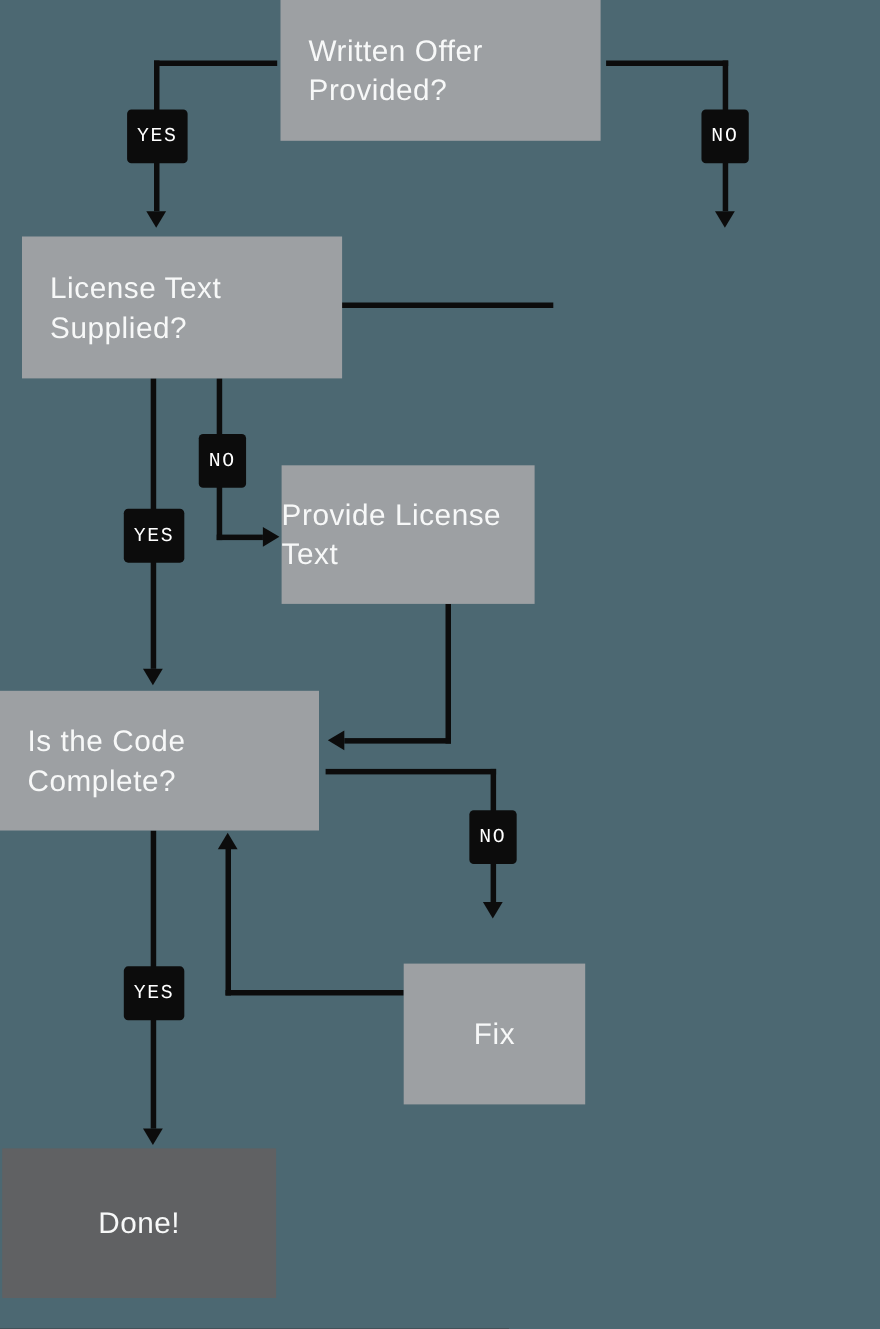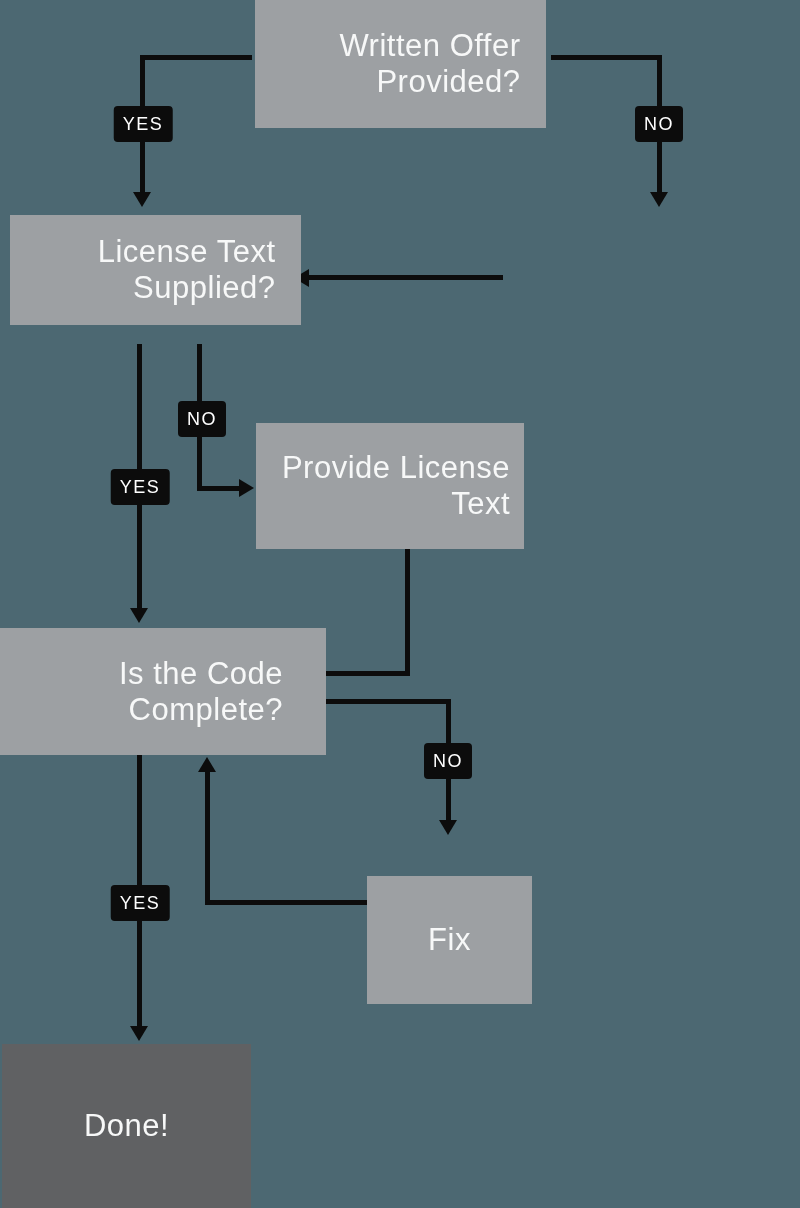--- a/index.html
+++ b/index.html
@@ -11,37 +11,37 @@
   }
   html,body{margin:0;padding:0;background:#333;}
   .canvas{
     position:relative;width:800px;height:1208px;overflow:hidden;
     background:var(--bg);
     font-family:"Liberation Sans","DejaVu Sans",sans-serif;
   }
   .node{
     position:absolute;display:flex;align-items:center;justify-content:center;
     background:var(--node-fill);color:var(--node-text);
-    font-size:31px;font-weight:300;line-height:36px;letter-spacing:.5px;
-    text-align:right;
+    font-size:27px;font-weight:300;line-height:36px;letter-spacing:.5px;
+    text-align:left;
   }
   .node .nl{max-width:240px;display:inline-block;}
   .node.terminal{background:var(--done-fill);}
   .line{position:absolute;background:var(--connector);}
   .arr{position:absolute;width:0;height:0;}
   .arr-down{border-left:9px solid transparent;border-right:9px solid transparent;border-top:15px solid var(--connector);}
   .arr-up{border-left:9px solid transparent;border-right:9px solid transparent;border-bottom:15px solid var(--connector);}
   .arr-left{border-top:9px solid transparent;border-bottom:9px solid transparent;border-right:15px solid var(--connector);}
   .arr-right{border-top:9px solid transparent;border-bottom:9px solid transparent;border-left:15px solid var(--connector);}
   .tag{
     position:absolute;transform:translate(-50%,-50%);
     background:var(--connector);color:#FFFFFF;
-    height:36px;display:inline-flex;align-items:center;justify-content:center;
+    height:49px;display:inline-flex;align-items:center;justify-content:center;
     padding:0 9px;border-radius:4px;
-    font-size:18px;font-weight:400;letter-spacing:1.5px;white-space:nowrap;
+    font-size:18px;font-weight:400;letter-spacing:1.5px;white-space:nowrap;font-family:Liberation Mono, monospace;
   }
 </style>
 </head>
 <body>
 
 <div class="canvas">
 
   <div class="line" style="left:140px;top:55px;width:112px;height:5px"></div>
   <div class="line" style="left:140px;top:55px;width:5px;height:137px"></div>
   <div class="arr arr-down" style="left:133px;top:192px"></div>
@@ -72,38 +72,38 @@
   <div class="line" style="left:205px;top:770px;width:5px;height:135px"></div>
   <div class="arr arr-up" style="left:198px;top:757px"></div>
 
   <div class="line" style="left:137px;top:755px;width:5px;height:271px"></div>
   <div class="arr arr-down" style="left:130px;top:1026px"></div>
 
   <div class="node" style="left:255px;top:0;width:291px;height:128px">
     <span class="nl">Written Offer Provided?</span>
   </div>
 
-  <div class="node" style="left:10px;top:215px;width:291px;height:110px">
+  <div class="node" style="left:20px;top:215px;width:291px;height:129px">
     <span class="nl">License Text Supplied?</span>
   </div>
 
 
-  <div class="node" style="left:256px;top:423px;width:268px;height:126px">
+  <div class="node" style="left:256px;top:423px;width:230px;height:126px">
     <span class="nl">Provide License Text</span>
   </div>
 
-  <div class="node" style="left:0;top:628px;width:326px;height:127px">
+  <div class="node" style="left:0;top:628px;width:290px;height:127px">
     <span class="nl">Is the Code Complete?</span>
   </div>
 
   <div class="node" style="left:367px;top:876px;width:165px;height:128px">
     <span class="nl">Fix</span>
   </div>
 
-  <div class="node terminal" style="left:2px;top:1044px;width:249px;height:164px">
+  <div class="node terminal" style="left:2px;top:1044px;width:249px;height:136px">
     <span class="nl">Done!</span>
   </div>
 
   <div class="tag" style="left:143px;top:124px">YES</div>
   <div class="tag" style="left:659px;top:124px">NO</div>
   <div class="tag" style="left:202px;top:419px">NO</div>
   <div class="tag" style="left:140px;top:487px">YES</div>
   <div class="tag" style="left:448px;top:761px">NO</div>
   <div class="tag" style="left:140px;top:903px">YES</div>
 

